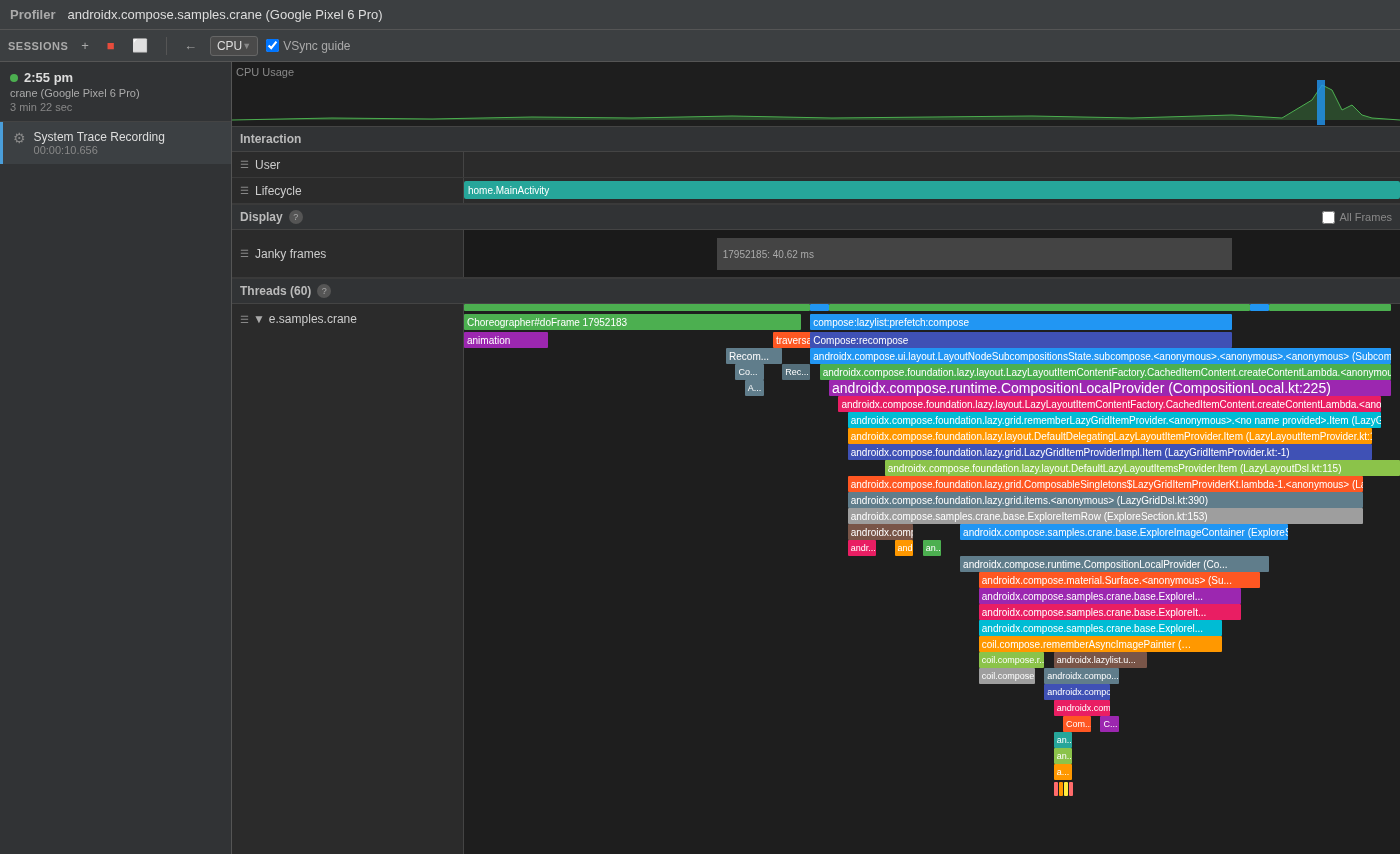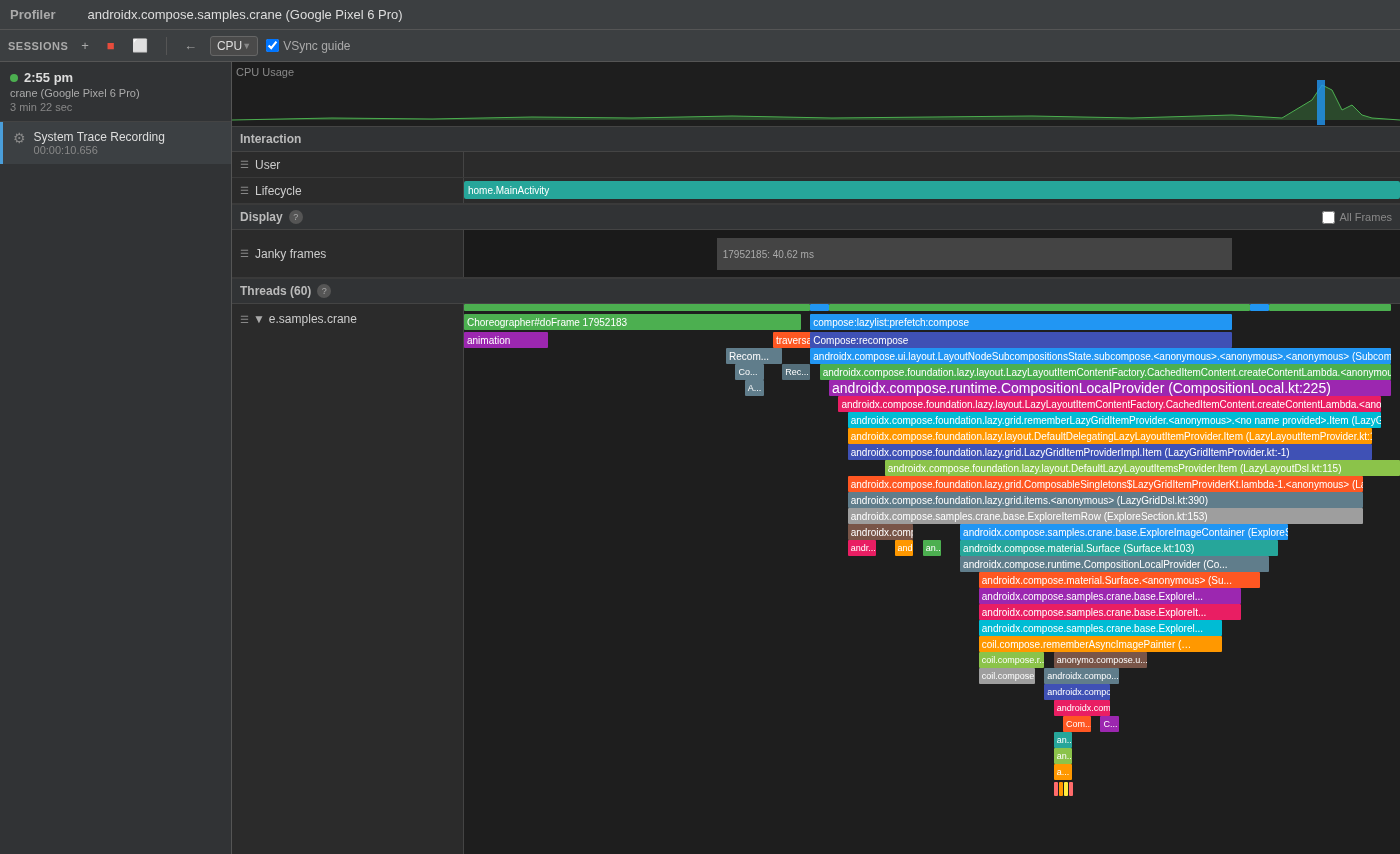--- a/index.html
+++ b/index.html
@@ -6,21 +6,21 @@
     body { background: #2b2b2b; color: #ccc; font-family: 'Segoe UI', Arial, sans-serif; font-size: 12px; overflow: hidden; width: 1400px; height: 854px; }
 
     
     #title-bar {
       background: #3c3f41;
       height: 30px;
       display: flex;
       align-items: center;
       padding: 0 10px;
       border-bottom: 1px solid #555;
-      gap: 32px;
+      gap: 12px;
     }
     #title-bar .app-title { color: #aaa; font-size: 13px; font-weight: bold; }
     #title-bar .tab-active { color: #ddd; font-size: 13px; }
 
     
     #toolbar {
       background: #3c3f41;
       height: 32px;
       display: flex;
       align-items: center;
@@ -465,30 +465,29 @@
           <div class="flame-bar" style="left:41%;width:55%;top:156px;background:#8BC34A;font-size:10px;margin-left:37px;">androidx.compose.foundation.lazy.layout.DefaultLazyLayoutItemsProvider.Item (LazyLayoutDsl.kt:115)</div>
           <div class="flame-bar" style="left:41%;width:55%;top:172px;background:#FF5722;font-size:10px;">androidx.compose.foundation.lazy.grid.ComposableSingletons$LazyGridItemProviderKt.lambda-1.&lt;anonymous&gt; (LazyGridIte...</div>
           <div class="flame-bar" style="left:41%;width:55%;top:188px;background:#607D8B;font-size:10px;">androidx.compose.foundation.lazy.grid.items.&lt;anonymous&gt; (LazyGridDsl.kt:390)</div>
           <div class="flame-bar" style="left:41%;width:55%;top:204px;background:#9E9E9E;font-size:10px;">androidx.compose.samples.crane.base.ExploreItemRow (ExploreSection.kt:153)</div>
 
           <div class="flame-bar" style="left:41%;width:7%;top:220px;background:#795548;font-size:10px;">androidx.compose.ui.layout.m...</div>
           <div class="flame-bar" style="left:53%;width:35%;top:220px;background:#2196F3;font-size:10px;">androidx.compose.samples.crane.base.ExploreImageContainer (ExploreSection.kt:2...</div>
           <div class="flame-bar" style="left:41%;width:3%;top:236px;background:#E91E63;font-size:9px;">andr...</div>
           <div class="flame-bar" style="left:46%;width:2%;top:236px;background:#FF9800;font-size:9px;">andr...</div>
           <div class="flame-bar" style="left:49%;width:2%;top:236px;background:#4CAF50;font-size:9px;">an...</div>
-          <div class="flame-bar" style="left:53%;width:34%;top:236px;background:#26a69a;font-size:10px;">androidx.compose.material.Surface (Surface.kt:103)</div>
 
           <div class="flame-bar" style="left:53%;width:33%;top:252px;background:#607D8B;font-size:10px;">androidx.compose.runtime.CompositionLocalProvider (Co...</div>
           <div class="flame-bar" style="left:55%;width:30%;top:268px;background:#FF5722;font-size:10px;">androidx.compose.material.Surface.&lt;anonymous&gt; (Su...</div>
           <div class="flame-bar" style="left:55%;width:28%;top:284px;background:#9C27B0;font-size:10px;">androidx.compose.samples.crane.base.Explorel...</div>
           <div class="flame-bar" style="left:55%;width:28%;top:300px;background:#E91E63;font-size:10px;">androidx.compose.samples.crane.base.ExploreIt...</div>
           <div class="flame-bar" style="left:55%;width:26%;top:316px;background:#00BCD4;font-size:10px;">androidx.compose.samples.crane.base.Explorel...</div>
           <div class="flame-bar" style="left:55%;width:26%;top:332px;background:#FF9800;font-size:10px;">coil.compose.rememberAsyncImagePainter (…</div>
           <div class="flame-bar" style="left:55%;width:7%;top:348px;background:#8BC34A;font-size:9px;">coil.compose.r...</div>
-          <div class="flame-bar" style="left:63%;width:10%;top:348px;background:#795548;font-size:9px;">anonymo.compose.u...</div>
+          <div class="flame-bar" style="left:63%;width:10%;top:348px;background:#795548;font-size:9px;">androidx.lazylist.u...</div>
           <div class="flame-bar" style="left:55%;width:6%;top:364px;background:#9E9E9E;font-size:9px;">coil.compose.r...</div>
           <div class="flame-bar" style="left:62%;width:8%;top:364px;background:#607D8B;font-size:9px;">androidx.compo...</div>
           <div class="flame-bar" style="left:62%;width:7%;top:380px;background:#3F51B5;font-size:9px;">androidx.compo...</div>
           <div class="flame-bar" style="left:63%;width:6%;top:396px;background:#E91E63;font-size:9px;">androidx.com...</div>
           <div class="flame-bar" style="left:64%;width:3%;top:412px;background:#FF5722;font-size:9px;">Com...</div>
           <div class="flame-bar" style="left:68%;width:2%;top:412px;background:#9C27B0;font-size:9px;">C...</div>
           <div class="flame-bar" style="left:63%;width:2%;top:428px;background:#26a69a;font-size:9px;">an...</div>
           <div class="flame-bar" style="left:63%;width:2%;top:444px;background:#8BC34A;font-size:9px;">an...</div>
           <div class="flame-bar" style="left:63%;width:2%;top:460px;background:#FF9800;font-size:9px;">a...</div>
 

